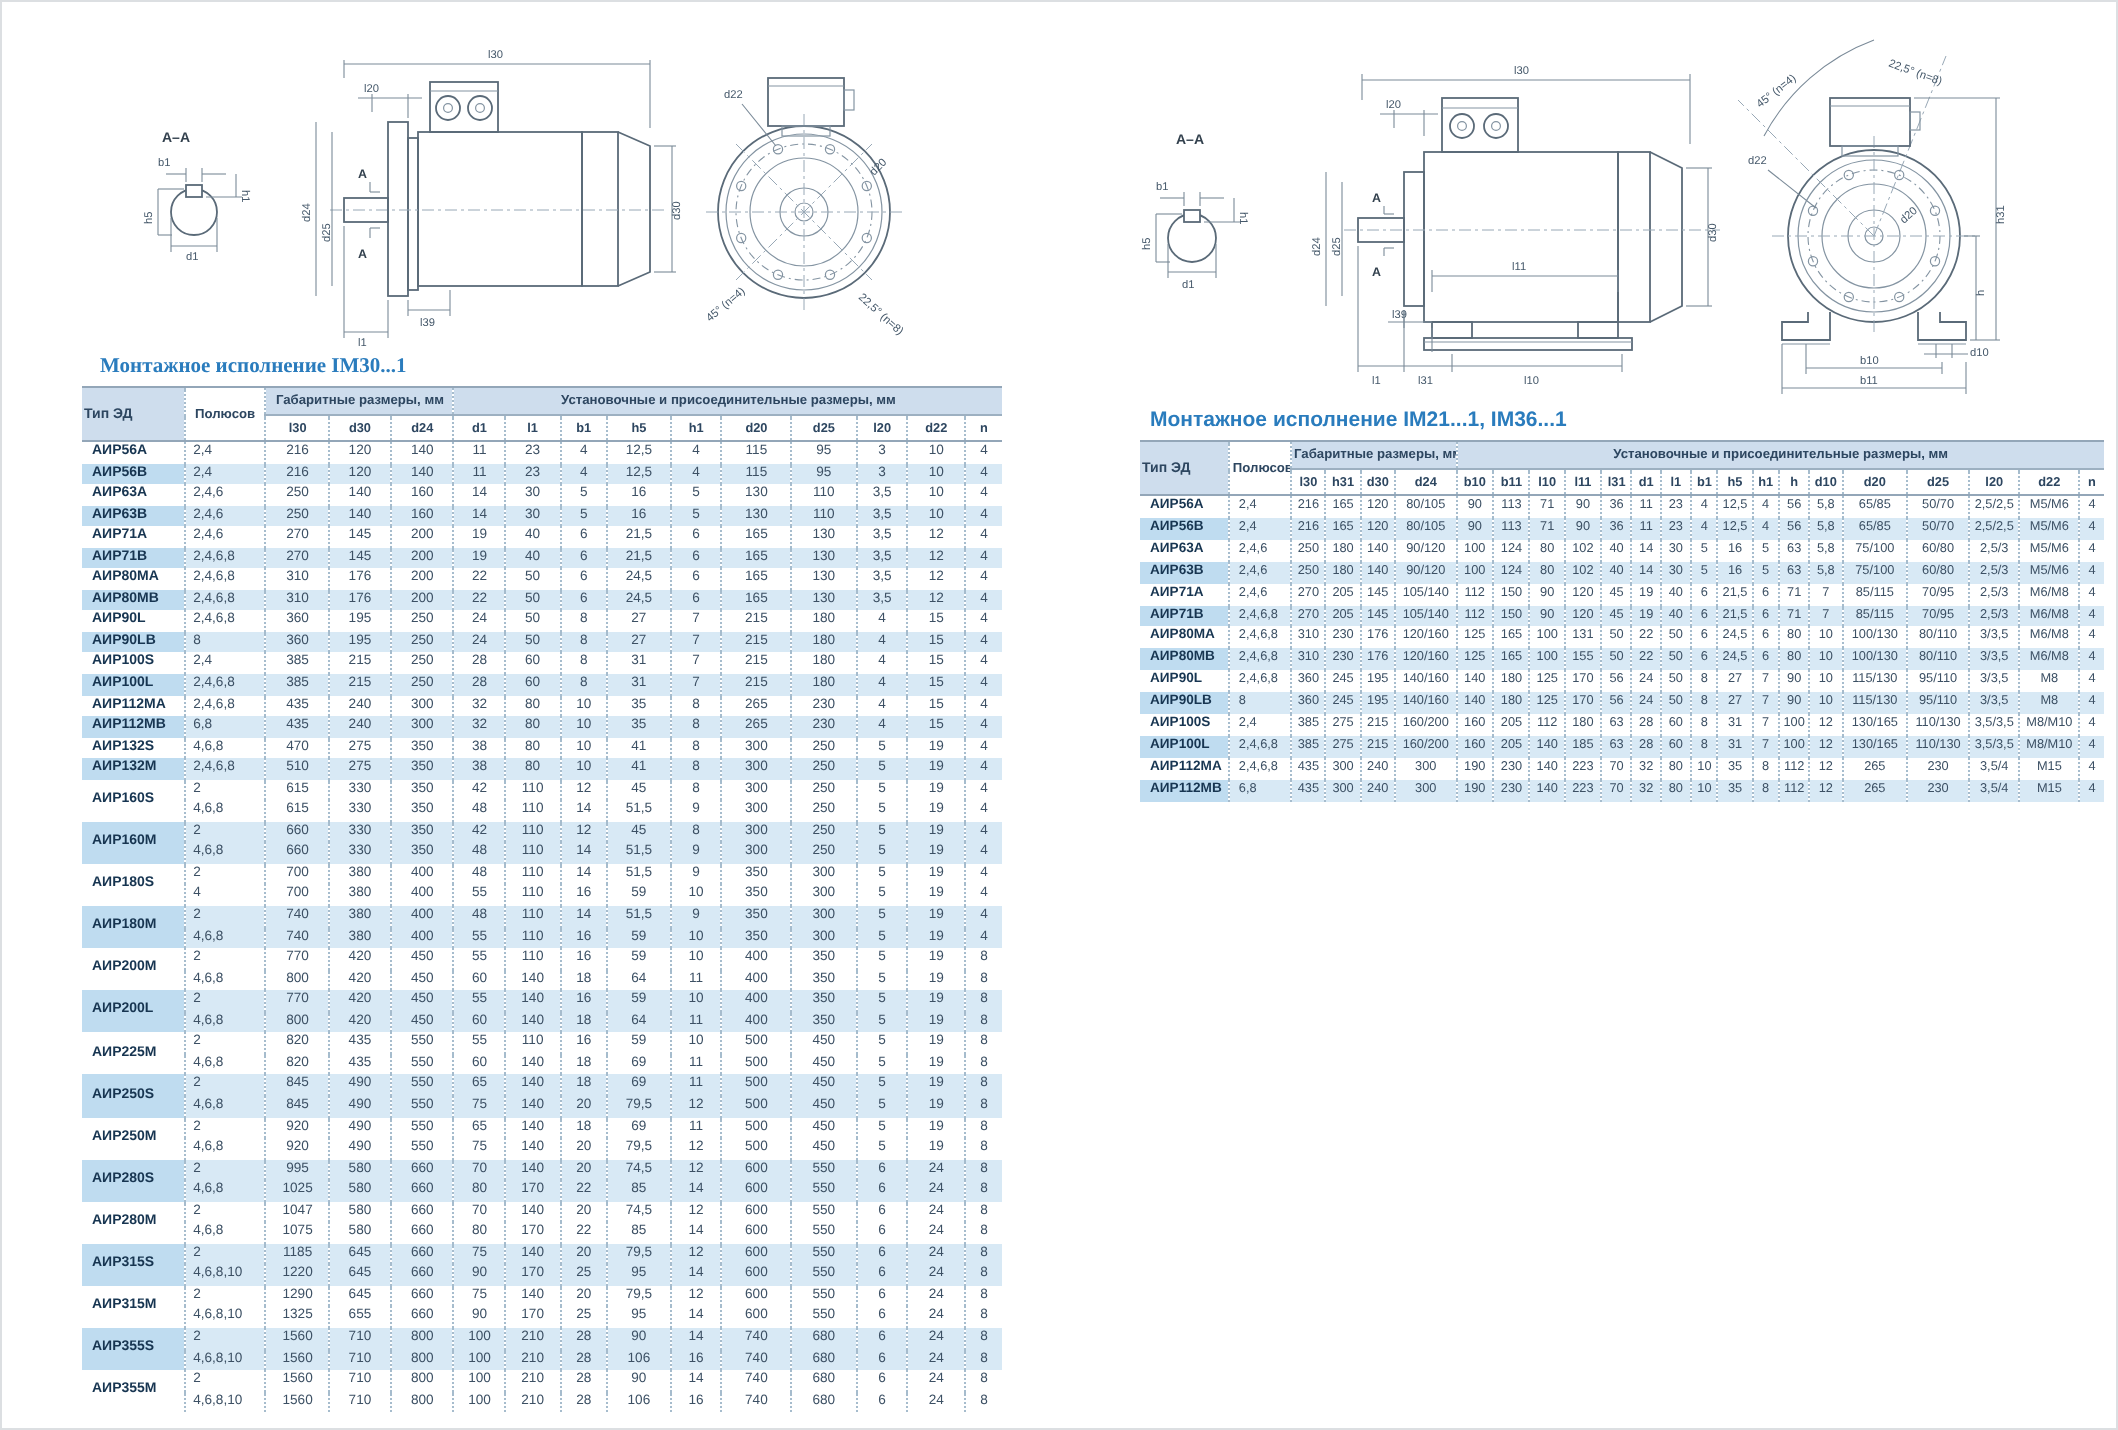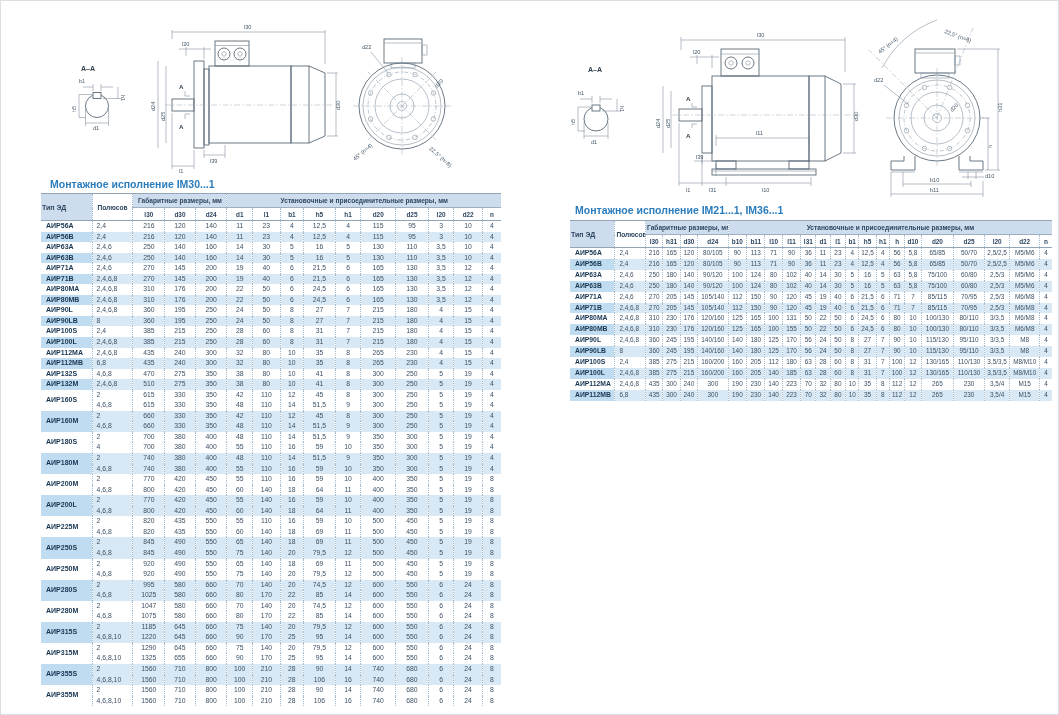--- a/index.html
+++ b/index.html
@@ -1,19 +1,19 @@
 <!DOCTYPE html>
 <html><head>
 <meta charset="utf-8">
 <style>
   html,body{margin:0;padding:0;background:#f4f5f6;font-family:"Liberation Sans",sans-serif;}
   .page{position:relative;width:1059px;height:715px;background:#ffffff;border:1px solid #dcdfe2;
         box-sizing:border-box;overflow:hidden;}
   .sec-title{position:absolute;font-size:10.5px;font-weight:bold;color:#2a7cbd;white-space:nowrap;}
-  #title-left{left:49px;top:177px;}
+  #title-left{left:49px;top:177px;font-family:Liberation Serif, serif;}
   #title-right{left:574px;top:203px;}
   .tbl-host{position:absolute;}
   #host-left{left:40px;top:192px;width:460px;}
   #host-right{left:569px;top:219px;width:482px;}
   table.dim-table{border-collapse:collapse;table-layout:fixed;width:100%;
         border-top:1px solid #93a6b8;}
   table.dim-table th{font-weight:bold;color:#2d4660;padding:0 1px;white-space:nowrap;overflow:hidden;}
   table.dim-table thead{border-bottom:1px solid #93a6b8;}
   th.h-type{background:#cedded;font-size:7px;text-align:left;padding-left:5px;}
   th.h-poles{background:#ffffff;font-size:6.6px;}

